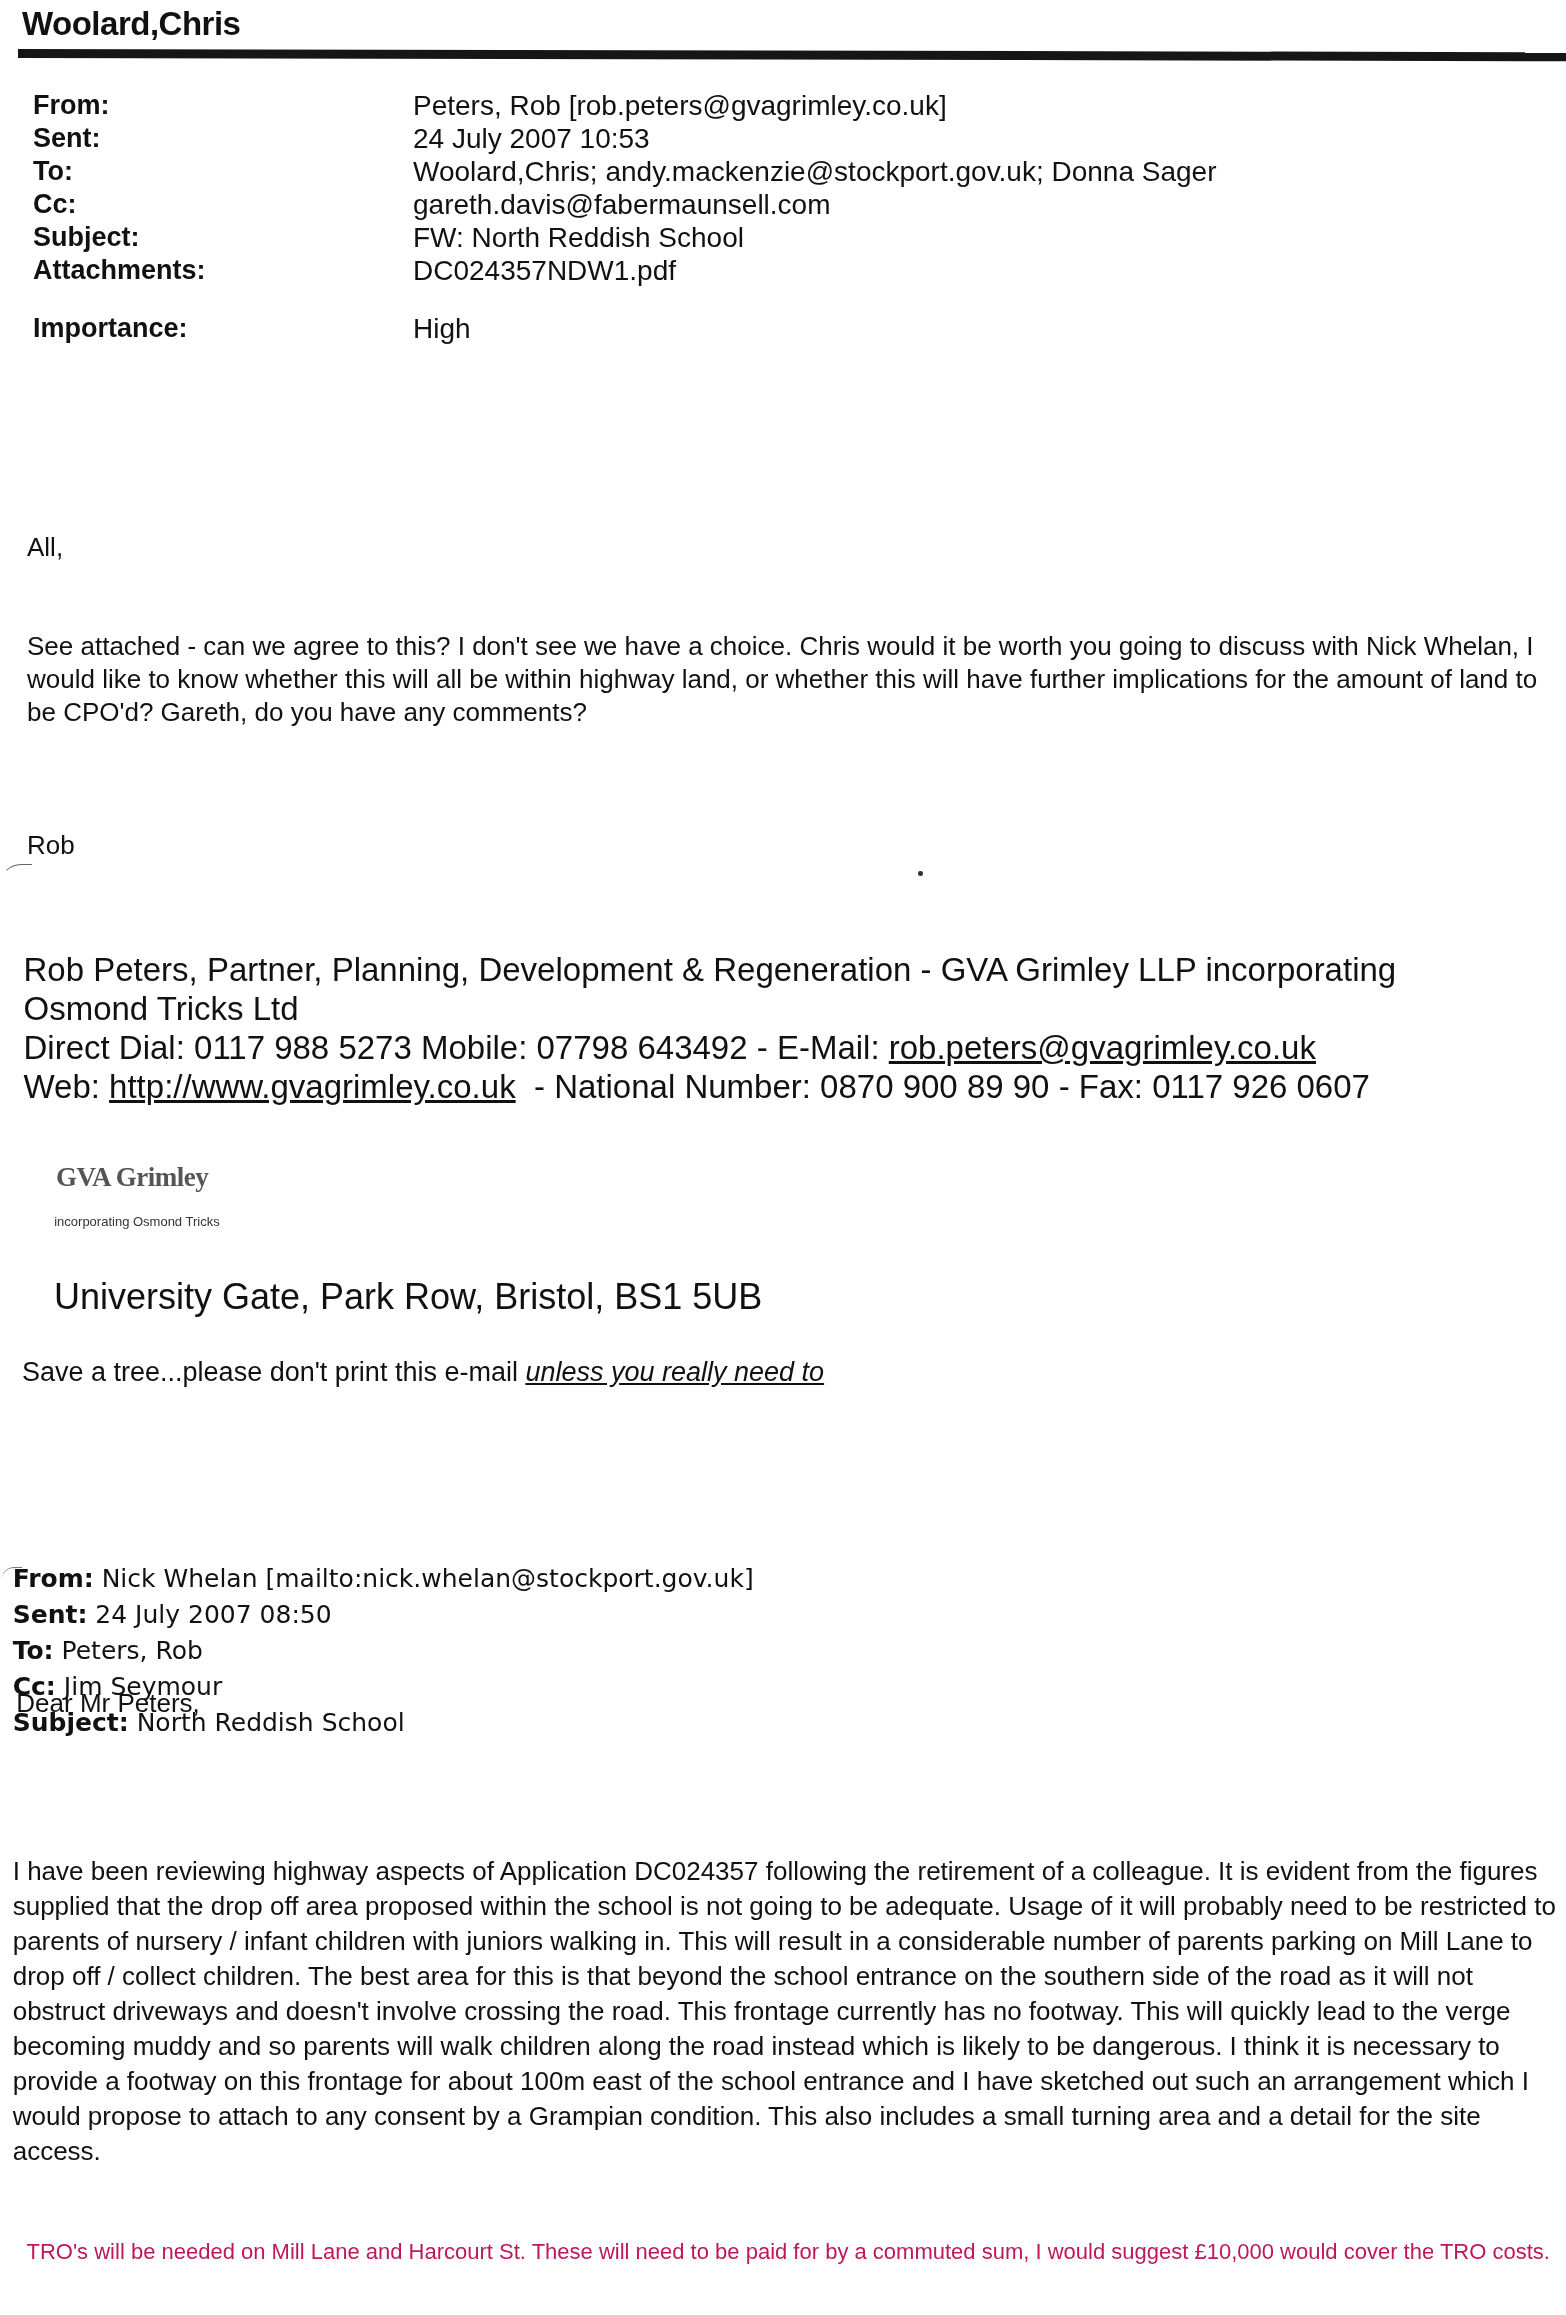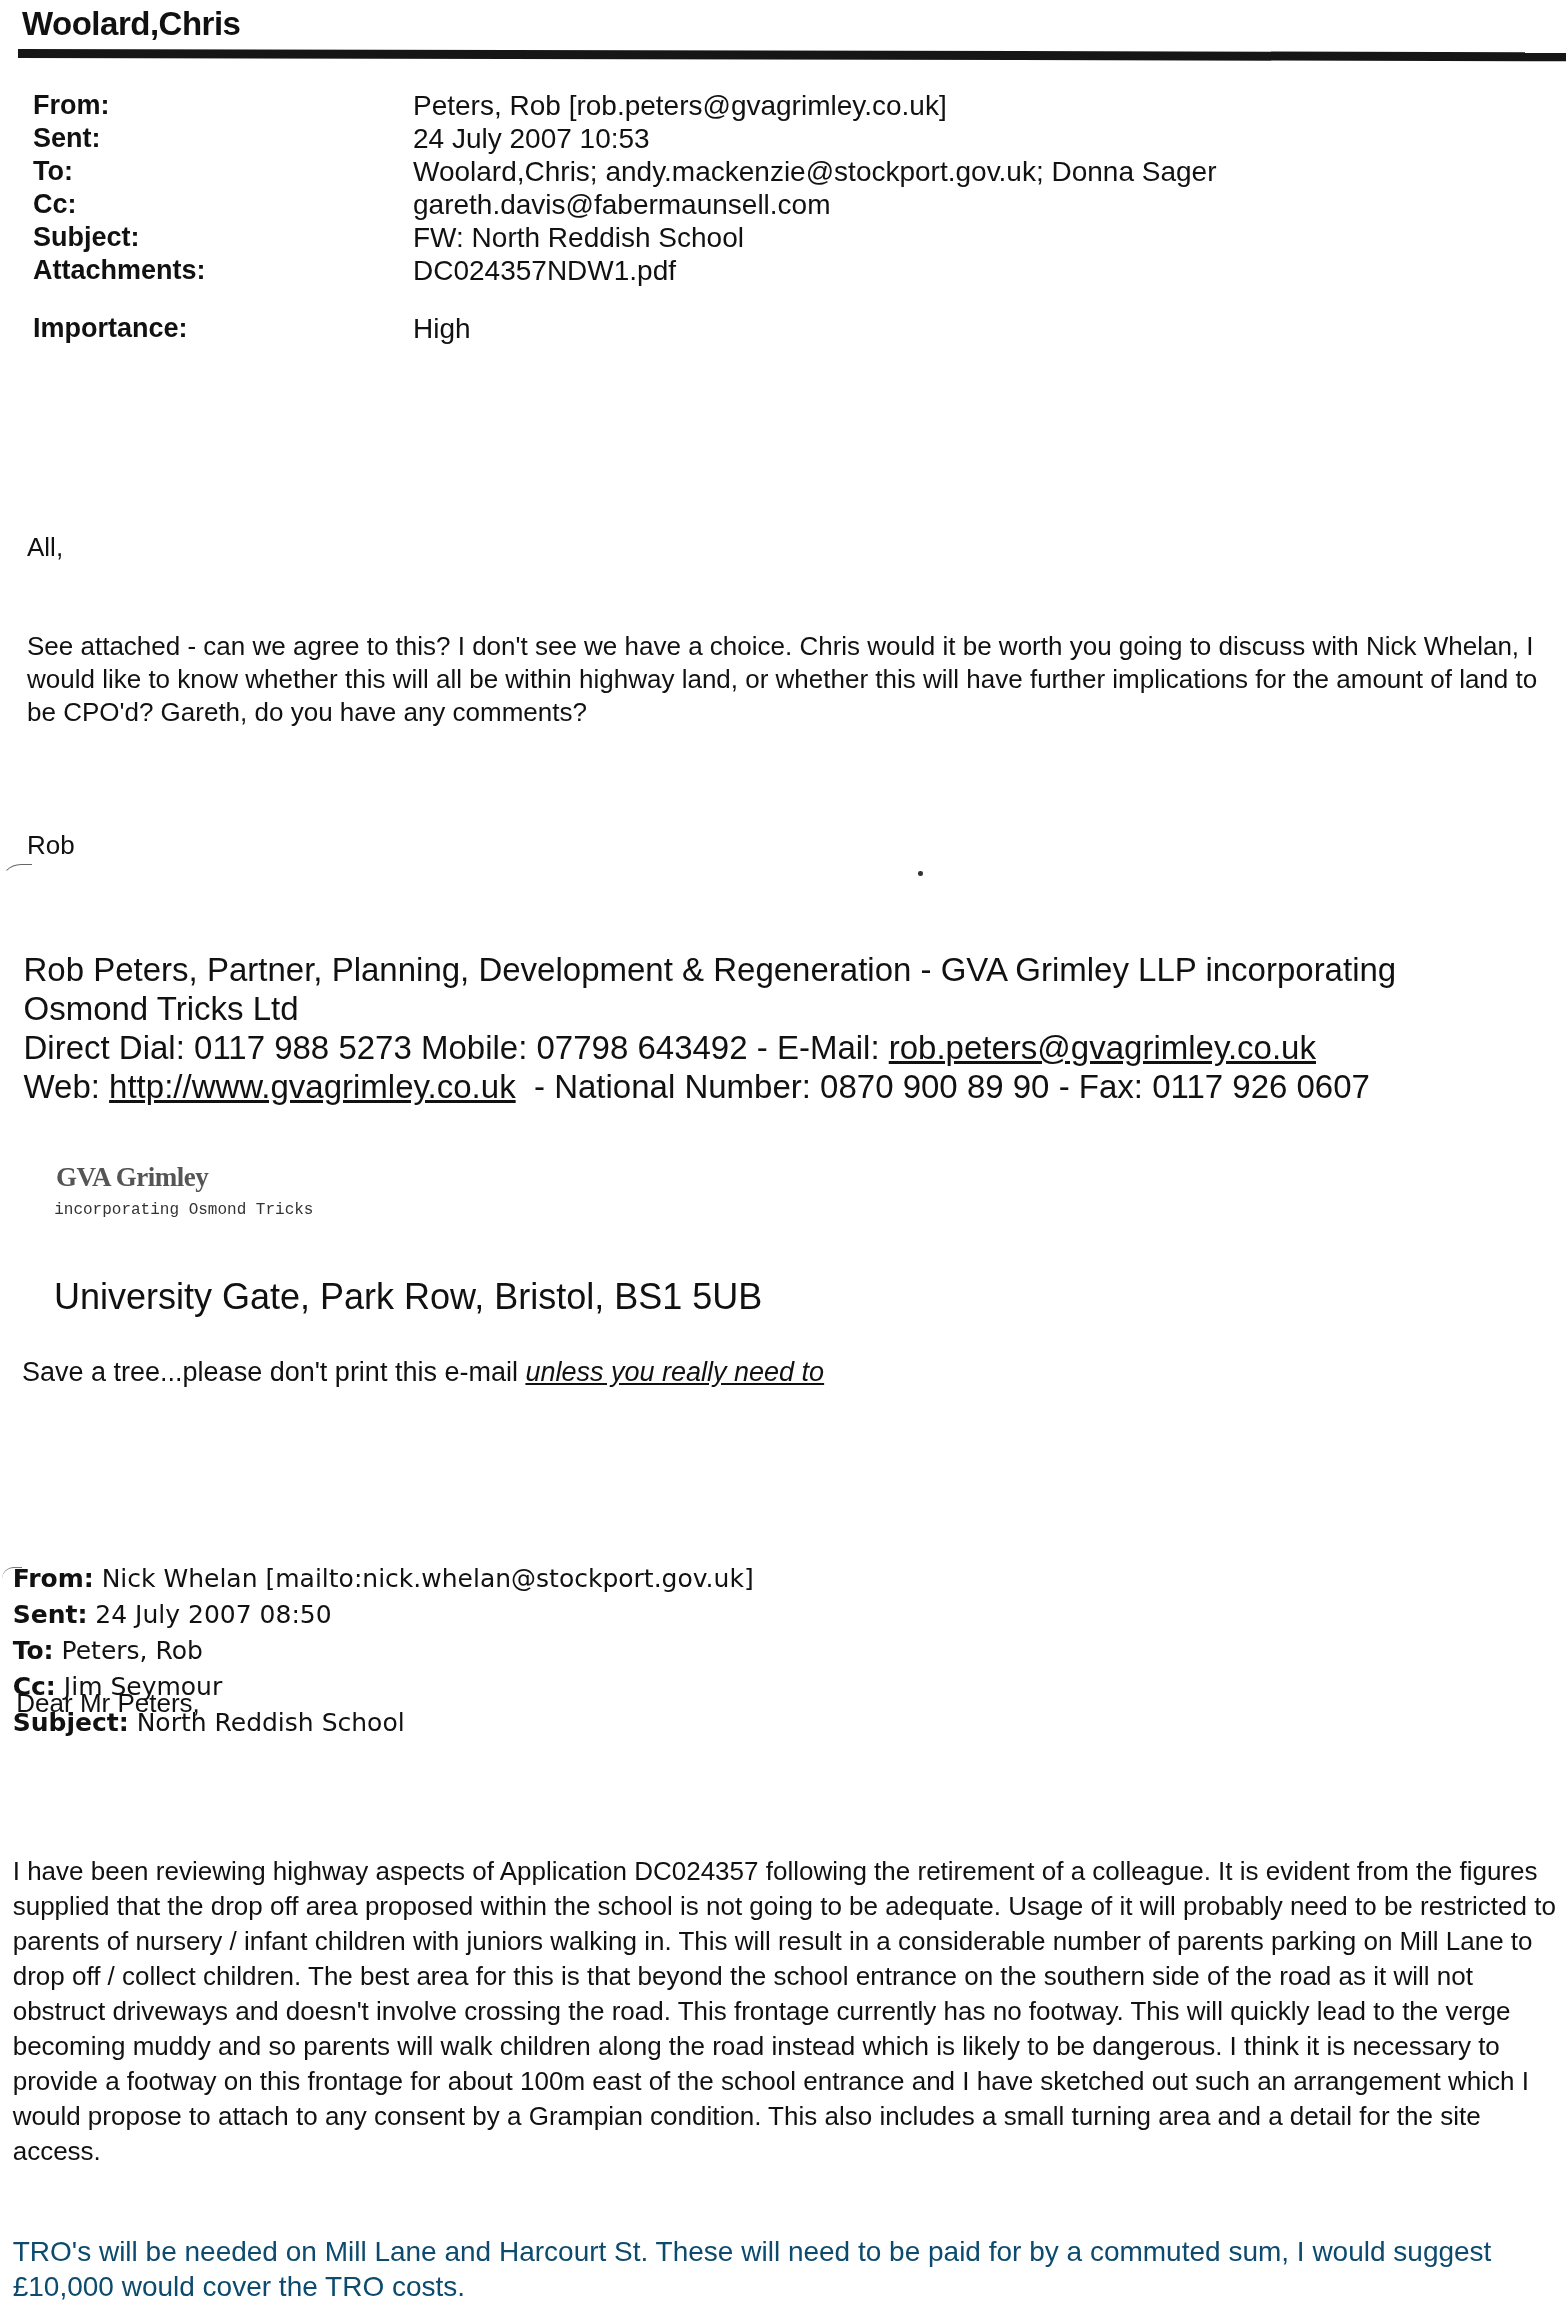--- a/index.html
+++ b/index.html
@@ -44,41 +44,41 @@
     font-size: 33px; line-height: 39px; color: #111; width: 1538px;
   }
   .sig a { color: #111; text-decoration: underline; }
 
   .logo { position: absolute; left: 56px; top: 1162px; }
   .logo-main {
     font-family: "Liberation Serif", serif;
     font-size: 27px; font-weight: bold; color: #555; letter-spacing: -0.5px;
   }
   .logo-sub {
-    font-family: Liberation Mono, monospace;
-    font-size: 16px; color: #333; margin-top: 8px; margin-left: -1.8px;
+    font-family: Liberation Sans, sans-serif;
+    font-size: 13px; color: #333; margin-top: 21px; margin-left: -1.8px;
   }
 
   .addr { position: absolute; left: 22px; top: 1276px; font-size: 36px; color: #111; margin-left: 32px; }
   .tree { position: absolute; left: 22px; top: 1357px; font-size: 27px; color: #111; }
   .tree i { font-style: italic; text-decoration: underline; }
 
   .fwd { position: absolute; left: 12.7px; top: 1561px; }
   .fwd-row { font-family: "DejaVu Sans", sans-serif; font-size: 25px; line-height: 36px; color: #111; }
   .fwd-row b { font-weight: bold; }
 
   .dear { position: absolute; left: 16.3px; top: 1688px; font-size: 26px; color: #111; }
 
   .para1 {
     position: absolute; left: 12.7px; top: 1854px;
     font-size: 26px; line-height: 35px; color: #111; width: 1551px;
   }
   .para2 {
     position: absolute; left: 12.7px; top: 2234px;
-    font-size: 28px; line-height: 35px; color: #0c4a6e; width: 1551px;
+    font-size: 22px; line-height: 35px; color: #be185d; width: 1551px; text-align: center;
   }
 
   .scan-mark {
     position: absolute; left: 0; top: 864px; width: 31px; height: 20px;
     border-top: 1.8px solid #666; border-left: 1.8px solid transparent;
     border-radius: 27px 0 0 0;
   }
   .scan-mark2 {
     position: absolute; left: 1.8px; top: 1567px; width: 20px; height: 11px;
     border-top: 1.8px solid #777; border-radius: 18px 0 0 0;

